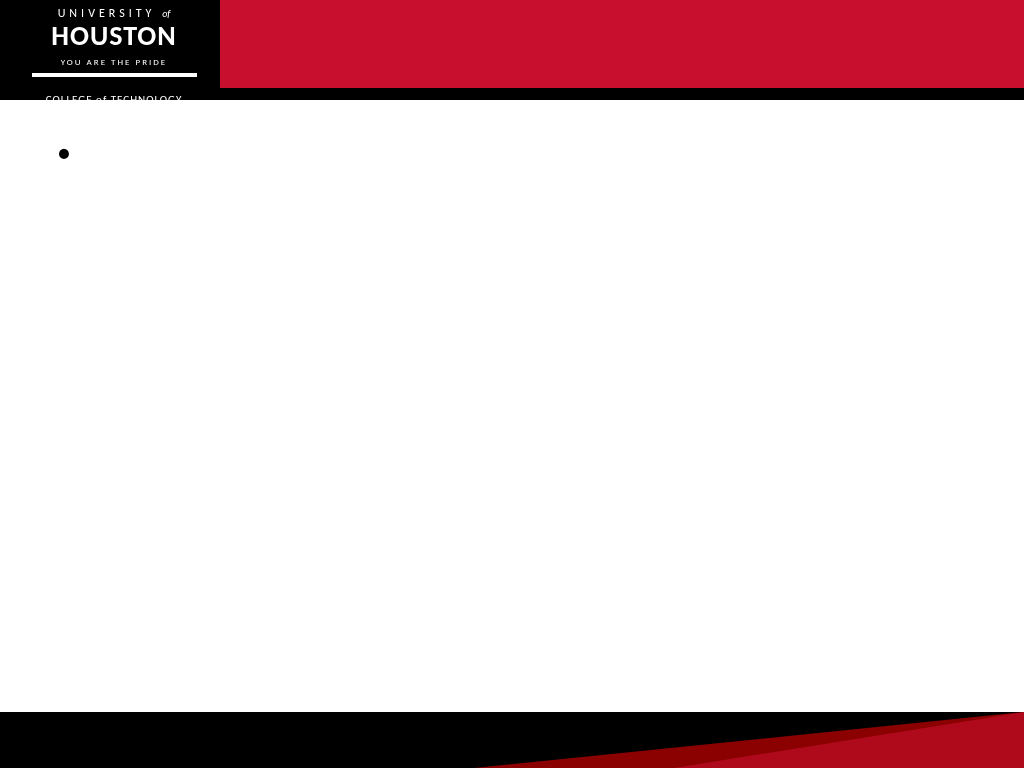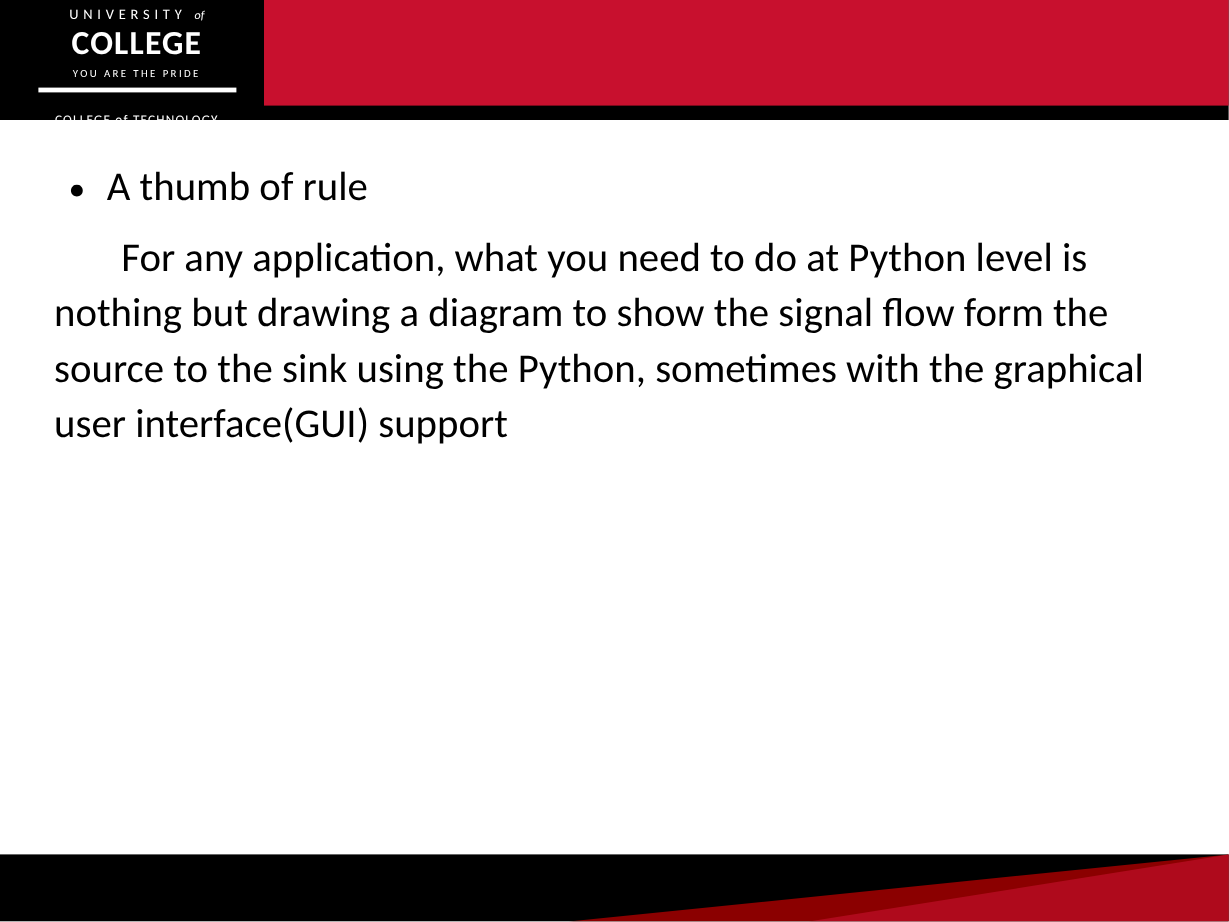--- a/index.html
+++ b/index.html
@@ -1,18 +1,19 @@
 <!DOCTYPE html>
 <html><head>
   <meta charset="utf-8">
   <style>
     * {
       margin: 0;
       padding: 0;
       box-sizing: border-box;
+      text-align: center;
     }
     body {
       width: 1024px;
       height: 768px;
       font-family: Calibri, Arial, sans-serif;
       background: #ffffff;
       overflow: hidden;
       position: relative;
     }
     .header {
@@ -127,29 +128,27 @@
 </head>
 <body>
 
 <div class="header">
   <div class="header-red"></div>
   <div class="logo">
     <div class="logo-line1">
       <span>UNIVERSITY</span>
       <span class="logo-of">of</span>
     </div>
-    <div class="logo-line2">COLLEGE</div>
+    <div class="logo-line2">HOUSTON</div>
     <div class="logo-line3">YOU ARE THE PRIDE</div>
     <div class="logo-line4">COLLEGE of TECHNOLOGY</div>
   </div>
 </div>
 
 <div class="content">
   <div class="bullet-line">
     <span class="bullet">•</span>
-    <span>A thumb of rule</span>
   </div>
-  <div class="body-text"><span class="body-indent"></span><span>For any application, what you need to do at Python level is nothing but drawing a diagram to show the signal flow form the source to the sink using the Python, sometimes with the graphical user interface(GUI) support</span></div>
 </div>
 
 <div class="footer">
   <div class="footer-gradient"></div>
 </div>
 
 </body></html>

